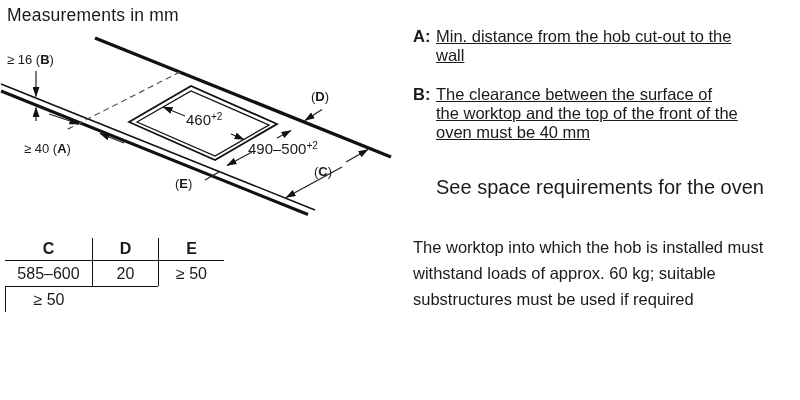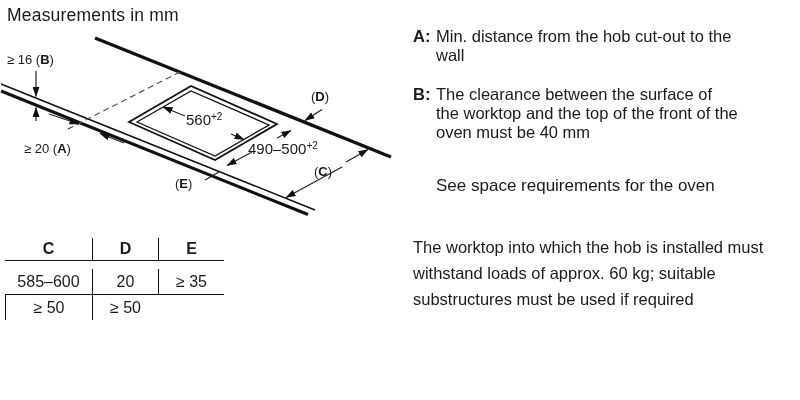--- a/index.html
+++ b/index.html
@@ -12,27 +12,27 @@
   .title{position:absolute;left:7px;top:5px;font-size:17.5px;letter-spacing:.2px;}
   svg{position:absolute;left:0;top:0;}
   .dlabel{position:absolute;font-size:13px;white-space:nowrap;}
   .dlabel b{font-weight:bold;}
   .dim{position:absolute;font-size:15px;white-space:nowrap;}
   .dim sup{font-size:10px;vertical-align:5px;letter-spacing:0;}
   
   .mtable{position:absolute;left:5px;top:238px;display:grid;grid-template-columns:87px 66px 66px;font-size:16px;}
   .mtable .cell{display:flex;align-items:center;justify-content:center;height:25px;}
   .mtable .th{font-weight:bold;height:22px;border-bottom:1.6px solid #111;}
-  .mtable .r1{border-bottom:1.6px solid #111;margin-top:8px;}
+  .mtable .r1{border-bottom:1.6px solid #111;}
   .mtable .vb{border-left:1.6px solid #111;}
   
   .note{position:absolute;display:flex;font-size:16.5px;line-height:19px;}
   .note .lbl{font-weight:bold;width:23px;flex:0 0 23px;}
-  .note .txt{width:302px;}
-  .see{position:absolute;font-size:17px;white-space:nowrap;}
+  .note .txt{width:302px;text-decoration:underline;}
+  .see{position:absolute;font-size:20px;white-space:nowrap;}
   .para{position:absolute;font-size:16.5px;line-height:26px;width:352px;}
 </style>
 </head>
 <body>
 
 <div class="page">
 
   <span class="title">Measurements in mm</span>
 
   <svg width="400" height="235" viewBox="0 0 400 235">
@@ -67,40 +67,39 @@
     <line x1="322" y1="109.5" x2="305" y2="120.5" stroke="#222" stroke-width="1.3" marker-end="url(#ah)"></line>
 
     <line x1="346" y1="162" x2="368" y2="149.5" stroke="#222" stroke-width="1.3" marker-end="url(#ah)"></line>
     <line x1="342" y1="167" x2="286" y2="197.5" stroke="#222" stroke-width="1.3" marker-end="url(#ah)"></line>
 
     <line x1="205" y1="180" x2="219" y2="172" stroke="#222" stroke-width="1.3"></line>
   </svg>
 
   <span class="dlabel" style="left:7px;top:52px"><span>≥ 16 (</span><b>B</b><span>)</span></span>
 
-  <span class="dlabel" style="left:24px;top:141px"><span>≥ 20 (</span><b>A</b><span>)</span></span>
+  <span class="dlabel" style="left:24px;top:141px"><span>≥ 40 (</span><b>A</b><span>)</span></span>
 
   <span class="dlabel" style="left:311px;top:89px"><span>(</span><b>D</b><span>)</span></span>
 
   <span class="dlabel" style="left:314px;top:164px"><span>(</span><b>C</b><span>)</span></span>
 
   <span class="dlabel" style="left:175px;top:176px"><span>(</span><b>E</b><span>)</span></span>
 
-  <span class="dim" style="left:186px;top:111px"><span>560</span><sup>+2</sup></span>
+  <span class="dim" style="left:186px;top:111px"><span>460</span><sup>+2</sup></span>
 
   <span class="dim" style="left:248px;top:140px"><span>490–500</span><sup>+2</sup></span>
 
   <div class="mtable">
     <div class="cell th">C</div>
     <div class="cell th vb">D</div>
     <div class="cell th vb">E</div>
 
     <div class="cell r1">585–600</div>
     <div class="cell r1 vb">20</div>
-    <div class="cell r1 vb">≥ 35</div>
 
     <div class="cell vb">≥ 50</div>
     <div class="cell vb">≥ 50</div>
   </div>
 
   <div class="note" style="left:413px;top:27px">
     <span class="lbl">A:</span>
     <span class="txt">Min. distance from the hob cut-out to the wall</span>
   </div>
 

